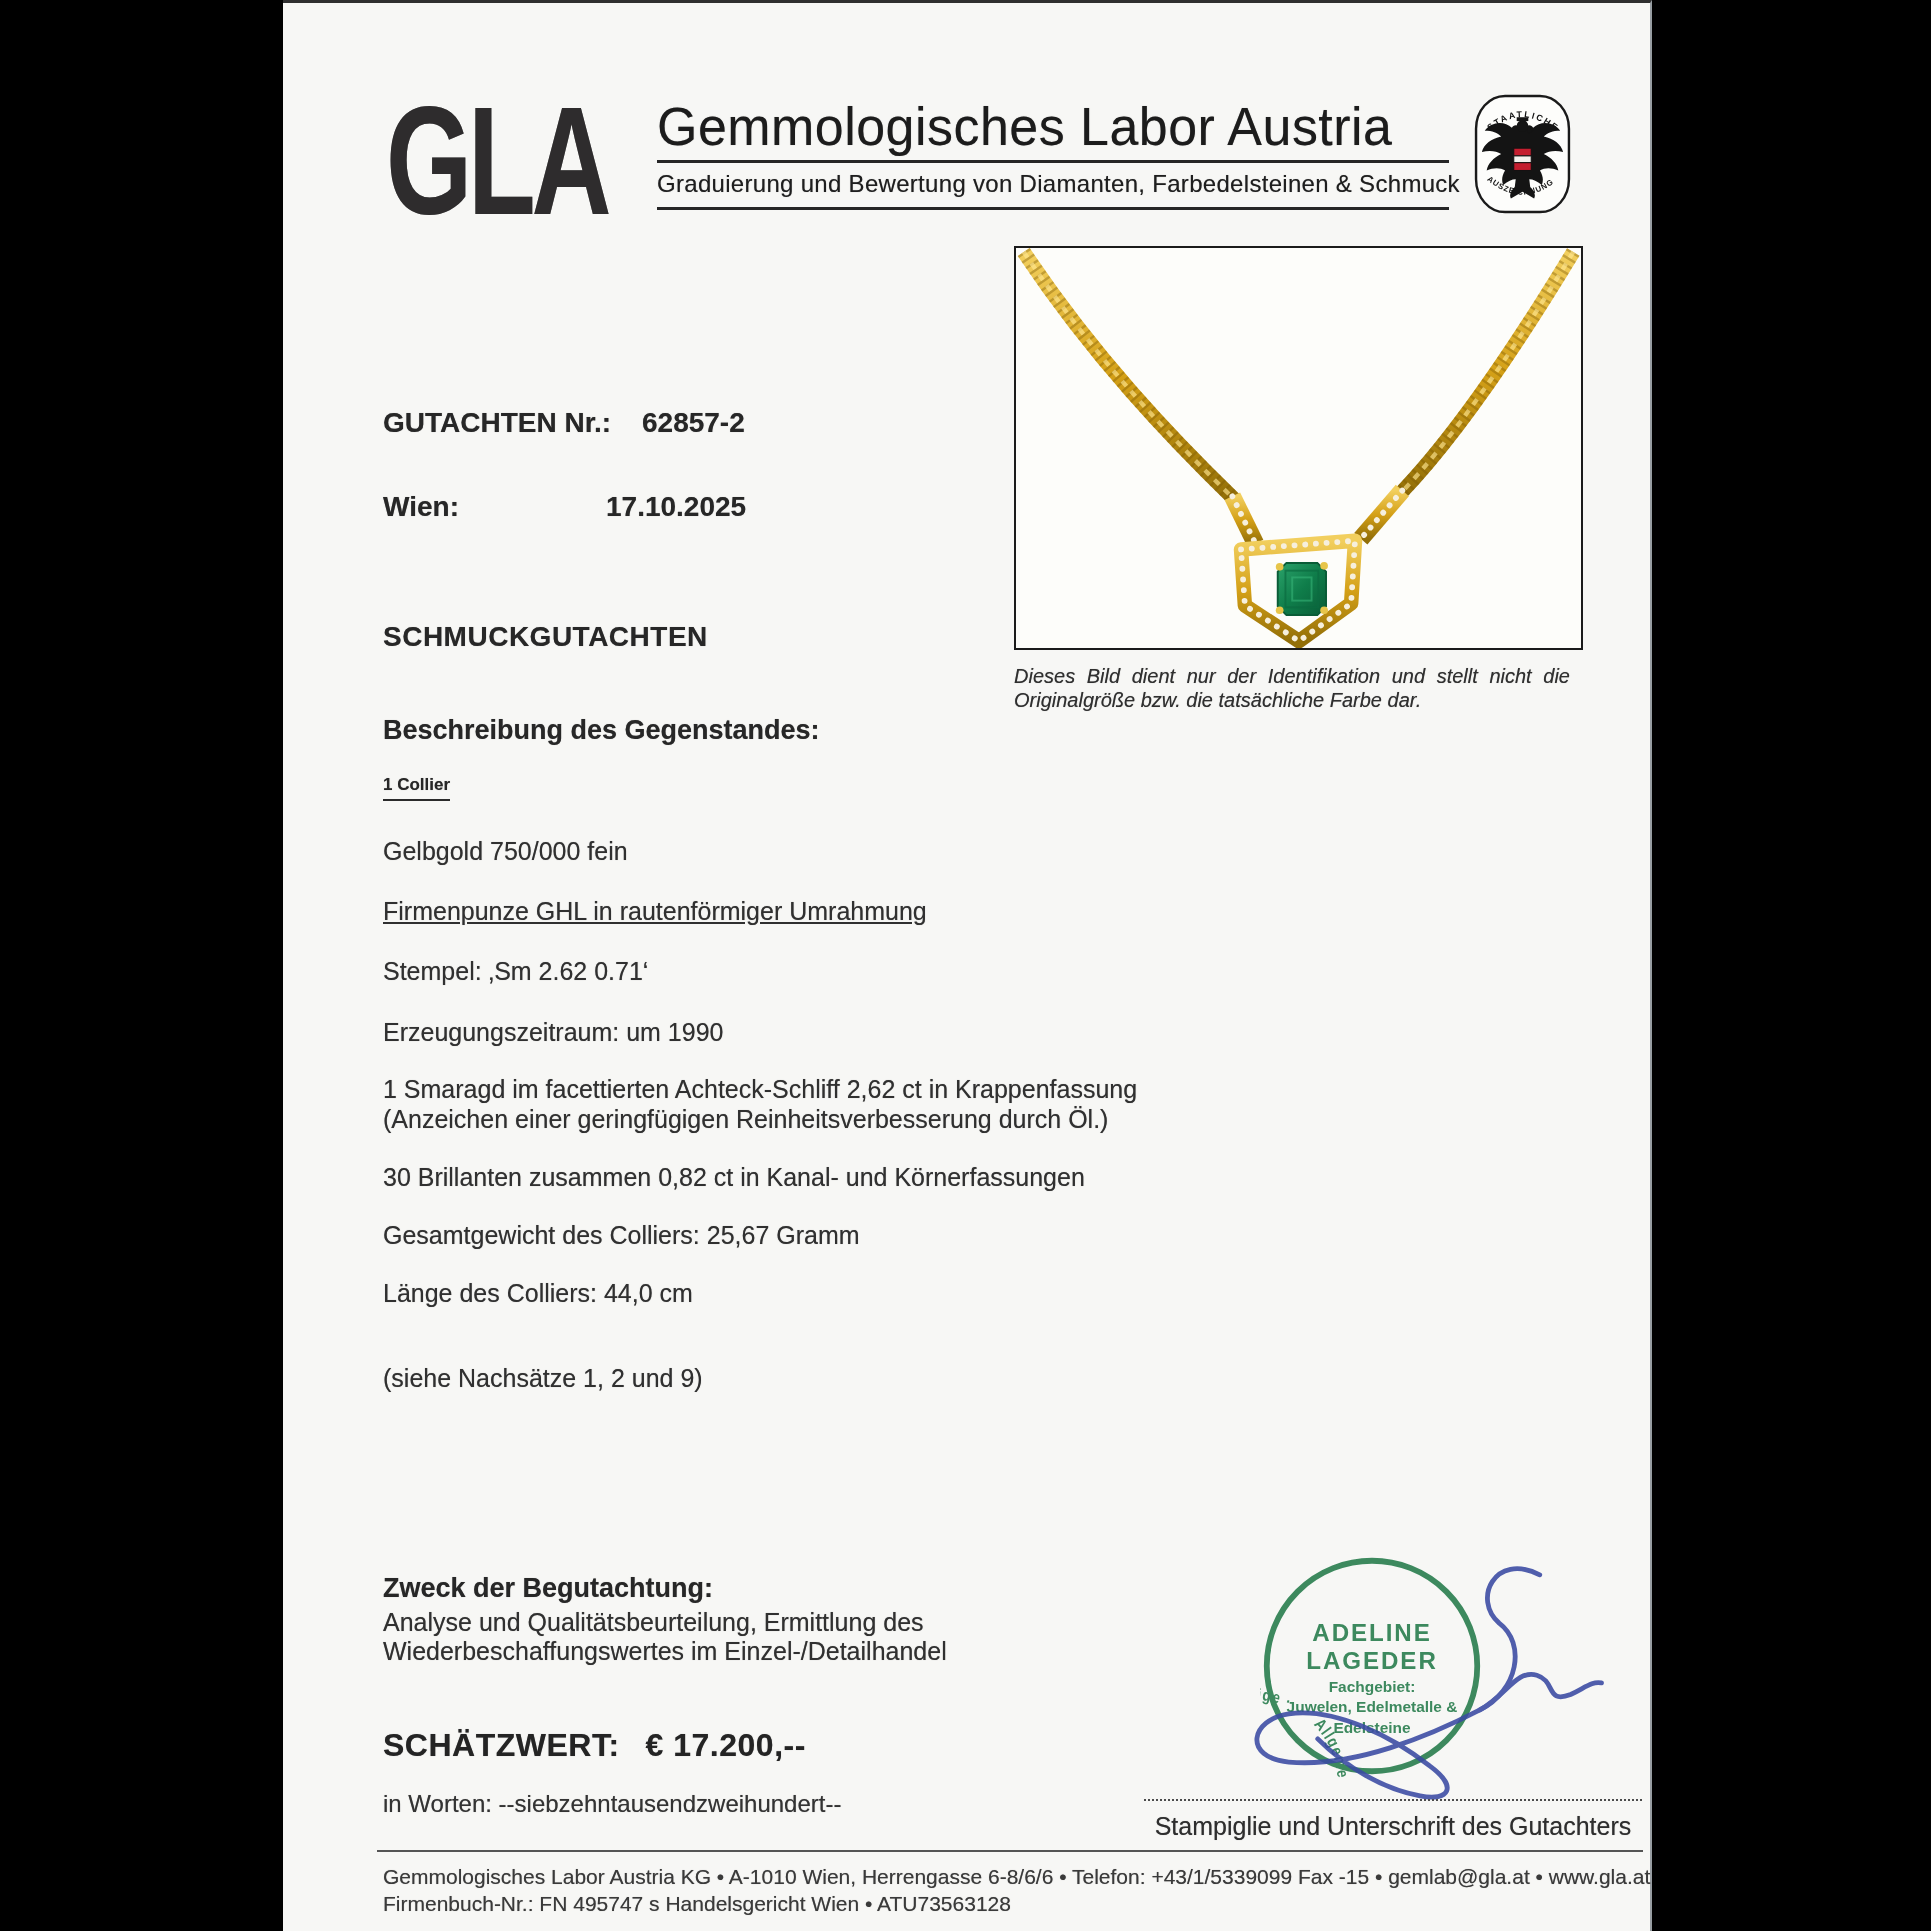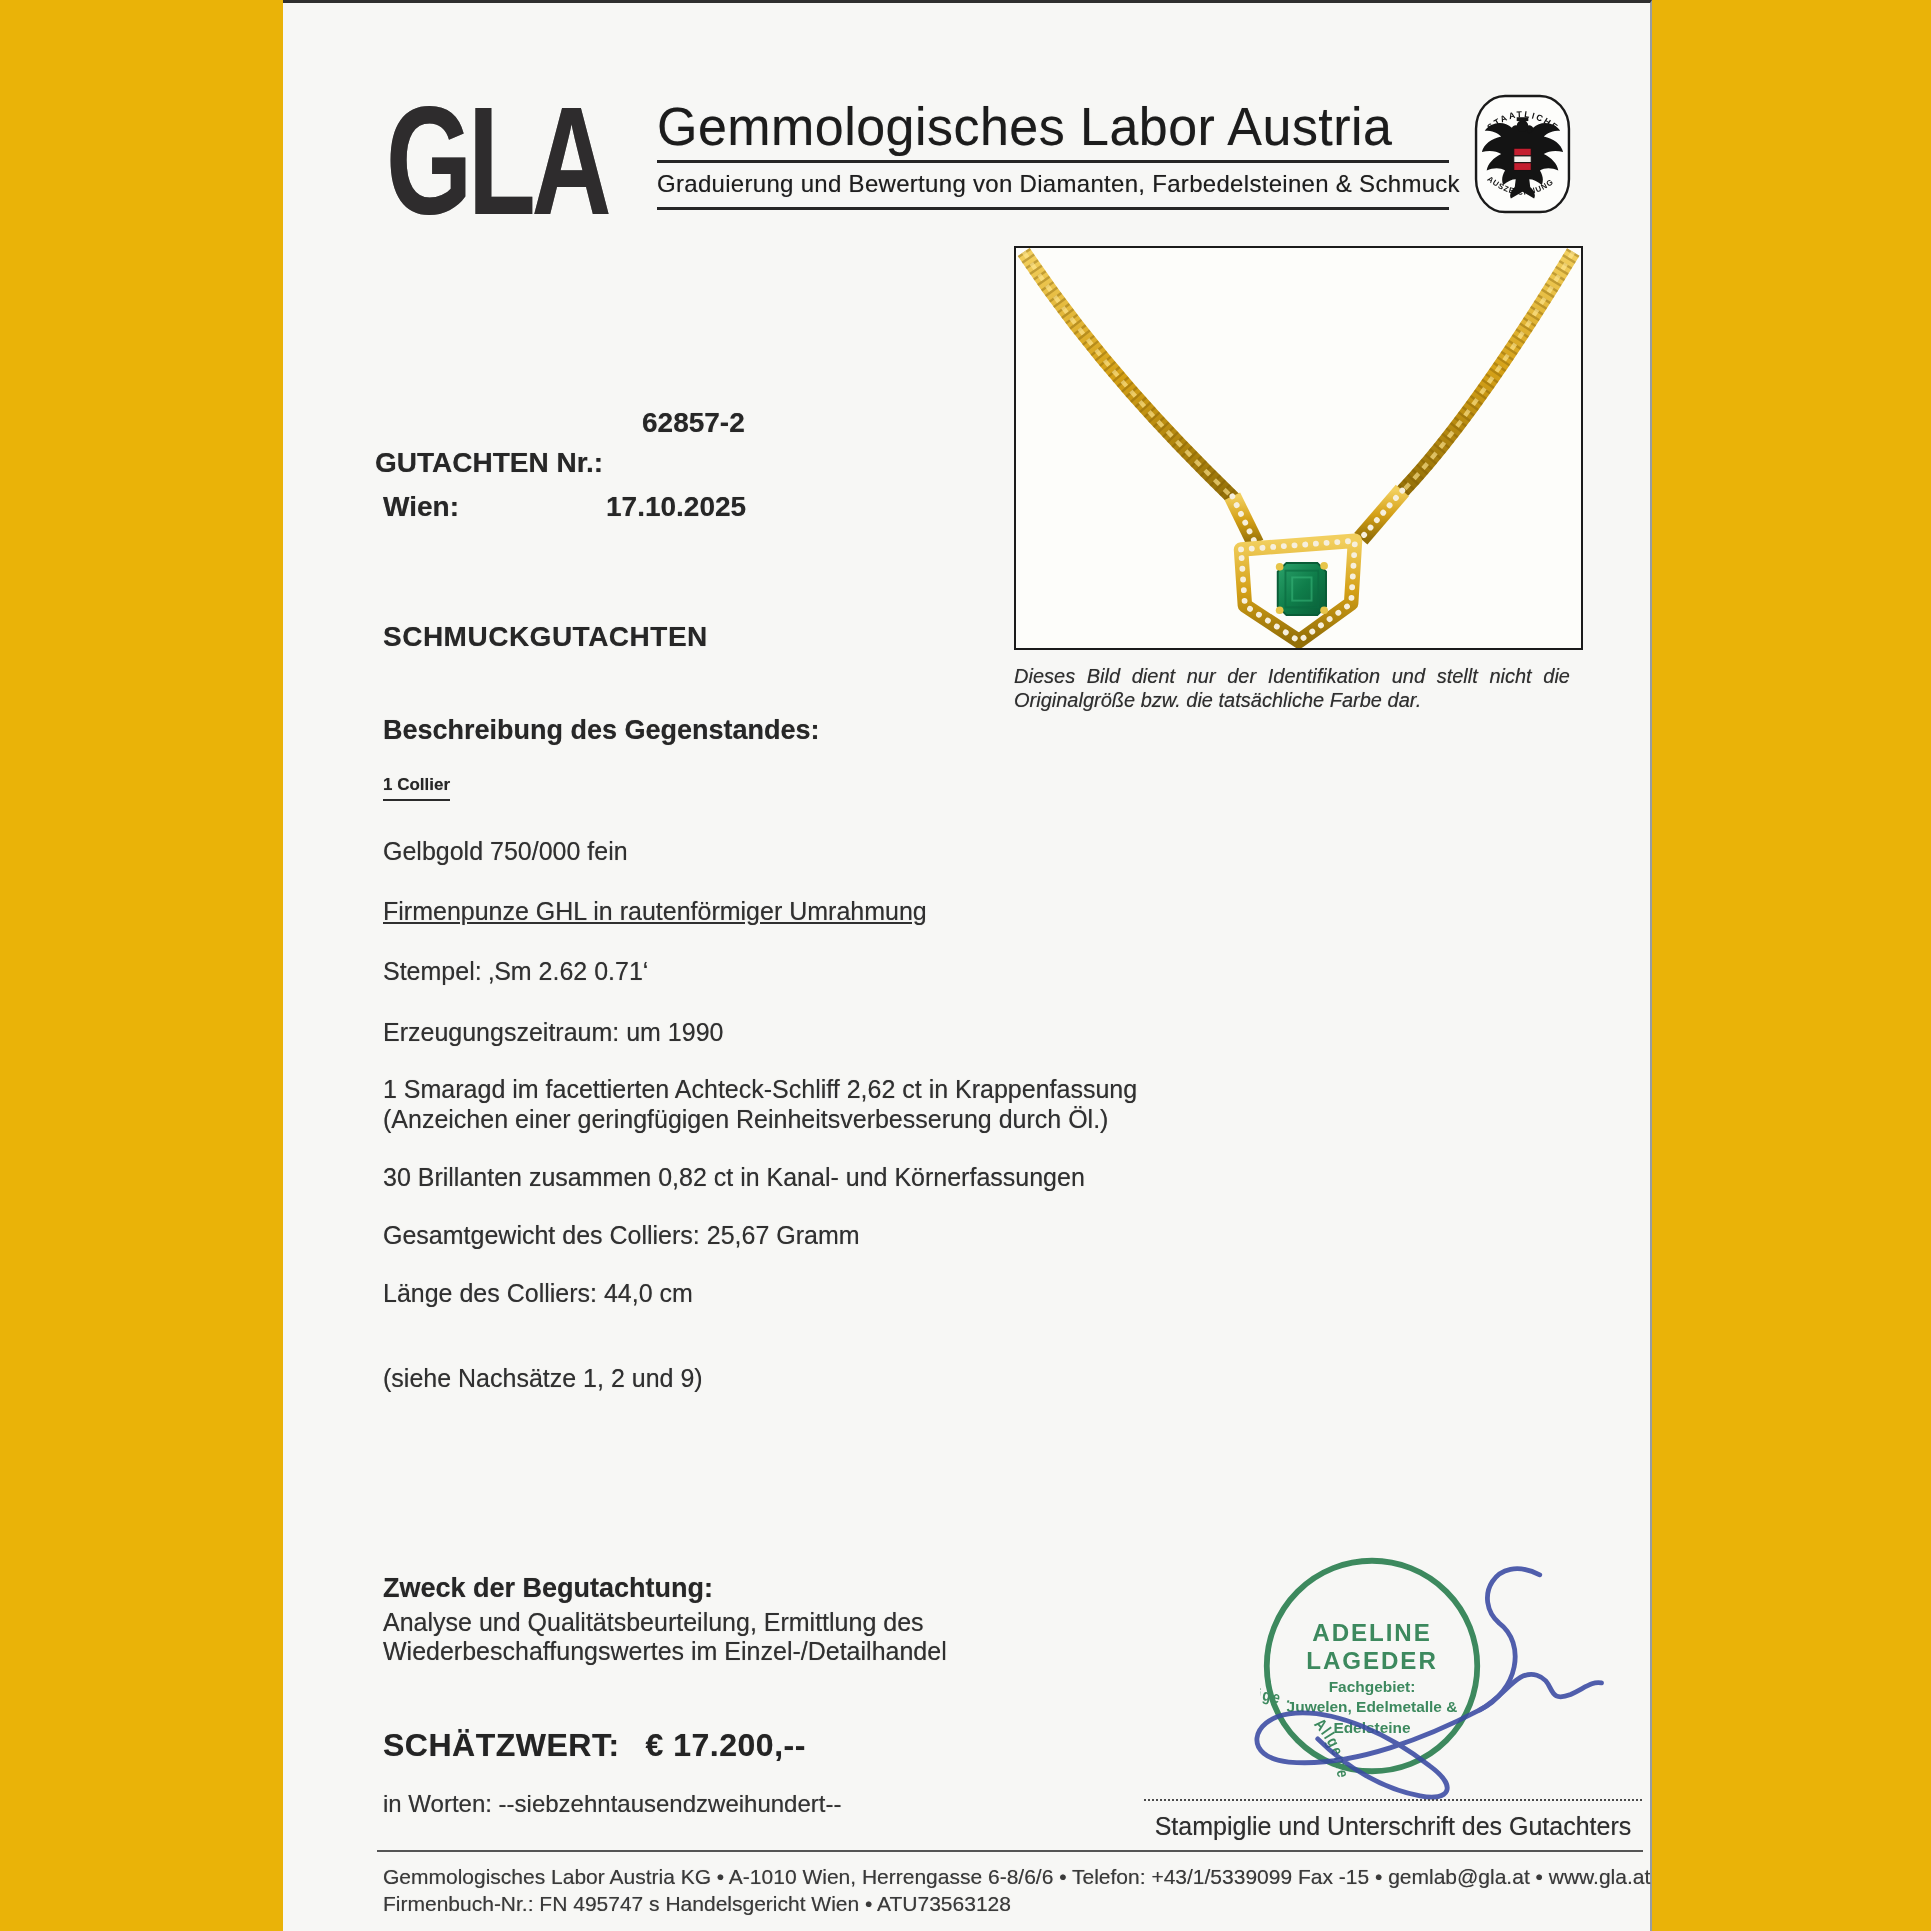--- a/index.html
+++ b/index.html
@@ -1,34 +1,34 @@
 <!DOCTYPE html>
 <html><head>
 <meta charset="utf-8">
 <style>
   html,body{margin:0;padding:0;background:#ffffff;}
   body{font-family:"Liberation Sans","DejaVu Sans",sans-serif;color:#2b2b2b;}
-  .stage{position:relative;width:1931px;height:1931px;background:#eab308;overflow:hidden;}
+  .stage{position:relative;width:1931px;height:1931px;background:#000000;overflow:hidden;}
   .paper{position:absolute;left:283px;top:0;width:1367px;height:1931px;background:#f7f7f5;
          border-top:3.9px solid #2f2f2f;border-right:2.9px solid #979da2;}
   .abs{position:absolute;}
   .scan{text-shadow:0 0 0.7px rgba(45,45,45,.55);}
   .logo{left:103px;top:81px;font-size:154px;line-height:1;font-weight:bold;color:#2e2c2d;
         transform:scaleX(.72);transform-origin:left top;letter-spacing:-5.8px;}
   .title{left:374px;top:93px;font-size:53px;color:#1c1c1c;letter-spacing:0.5px;white-space:nowrap;
          transform:scaleX(.98);transform-origin:left top;}
   .rule1{left:374px;top:157px;width:792px;height:2.9px;background:#262626;}
   .subtitle{left:374px;top:167px;font-size:24px;color:#1e1e1e;letter-spacing:0.3px;white-space:nowrap;}
   .rule2{left:374px;top:204px;width:792px;height:2.9px;background:#262626;}
   .emblem{left:1191px;top:91px;width:97px;height:120px;}
   .photo{left:731px;top:243px;width:565px;height:400px;background:#fdfdfa;border:2.9px solid #1b1b1b;}
   .caption{left:731px;top:661px;width:556px;font-size:20px;line-height:24px;color:#2f2f2f;text-align:justify;font-style:italic;}
   .label-b{font-size:28px;font-weight:bold;color:#272727;white-space:nowrap;}
   .body-l{font-size:25px;color:#303030;white-space:nowrap;}
-  .num{left:92px;top:404px;margin-top:40px;} .numv{left:359px;top:404px;}
+  .num{left:100px;top:404px;} .numv{left:359px;top:404px;}
   .dat{left:100px;top:488px;} .datv{left:323px;top:488px;}
   .doct{left:100px;top:618px;letter-spacing:0.5px;}
   .desch{left:100px;top:712px;font-size:27px;}
   .collier{left:100px;top:772px;font-size:17px;border-bottom:2.9px solid #2b2b2b;padding-bottom:3.9px;}
   .l1{left:100px;top:834px;} .l2{left:100px;top:894px;text-decoration:underline;} .l3{left:100px;top:954px;}
   .l4{left:100px;top:1015px;} .l5{left:100px;top:1072px;} .l6{left:100px;top:1102px;}
   .l7{left:100px;top:1160px;} .l8{left:100px;top:1218px;} .l9{left:100px;top:1276px;}
   .l10{left:100px;top:1361px;}
   .zweckh{left:100px;top:1570px;font-size:27px;}
   .zweck1{left:100px;top:1605px;} .zweck2{left:100px;top:1634px;}

